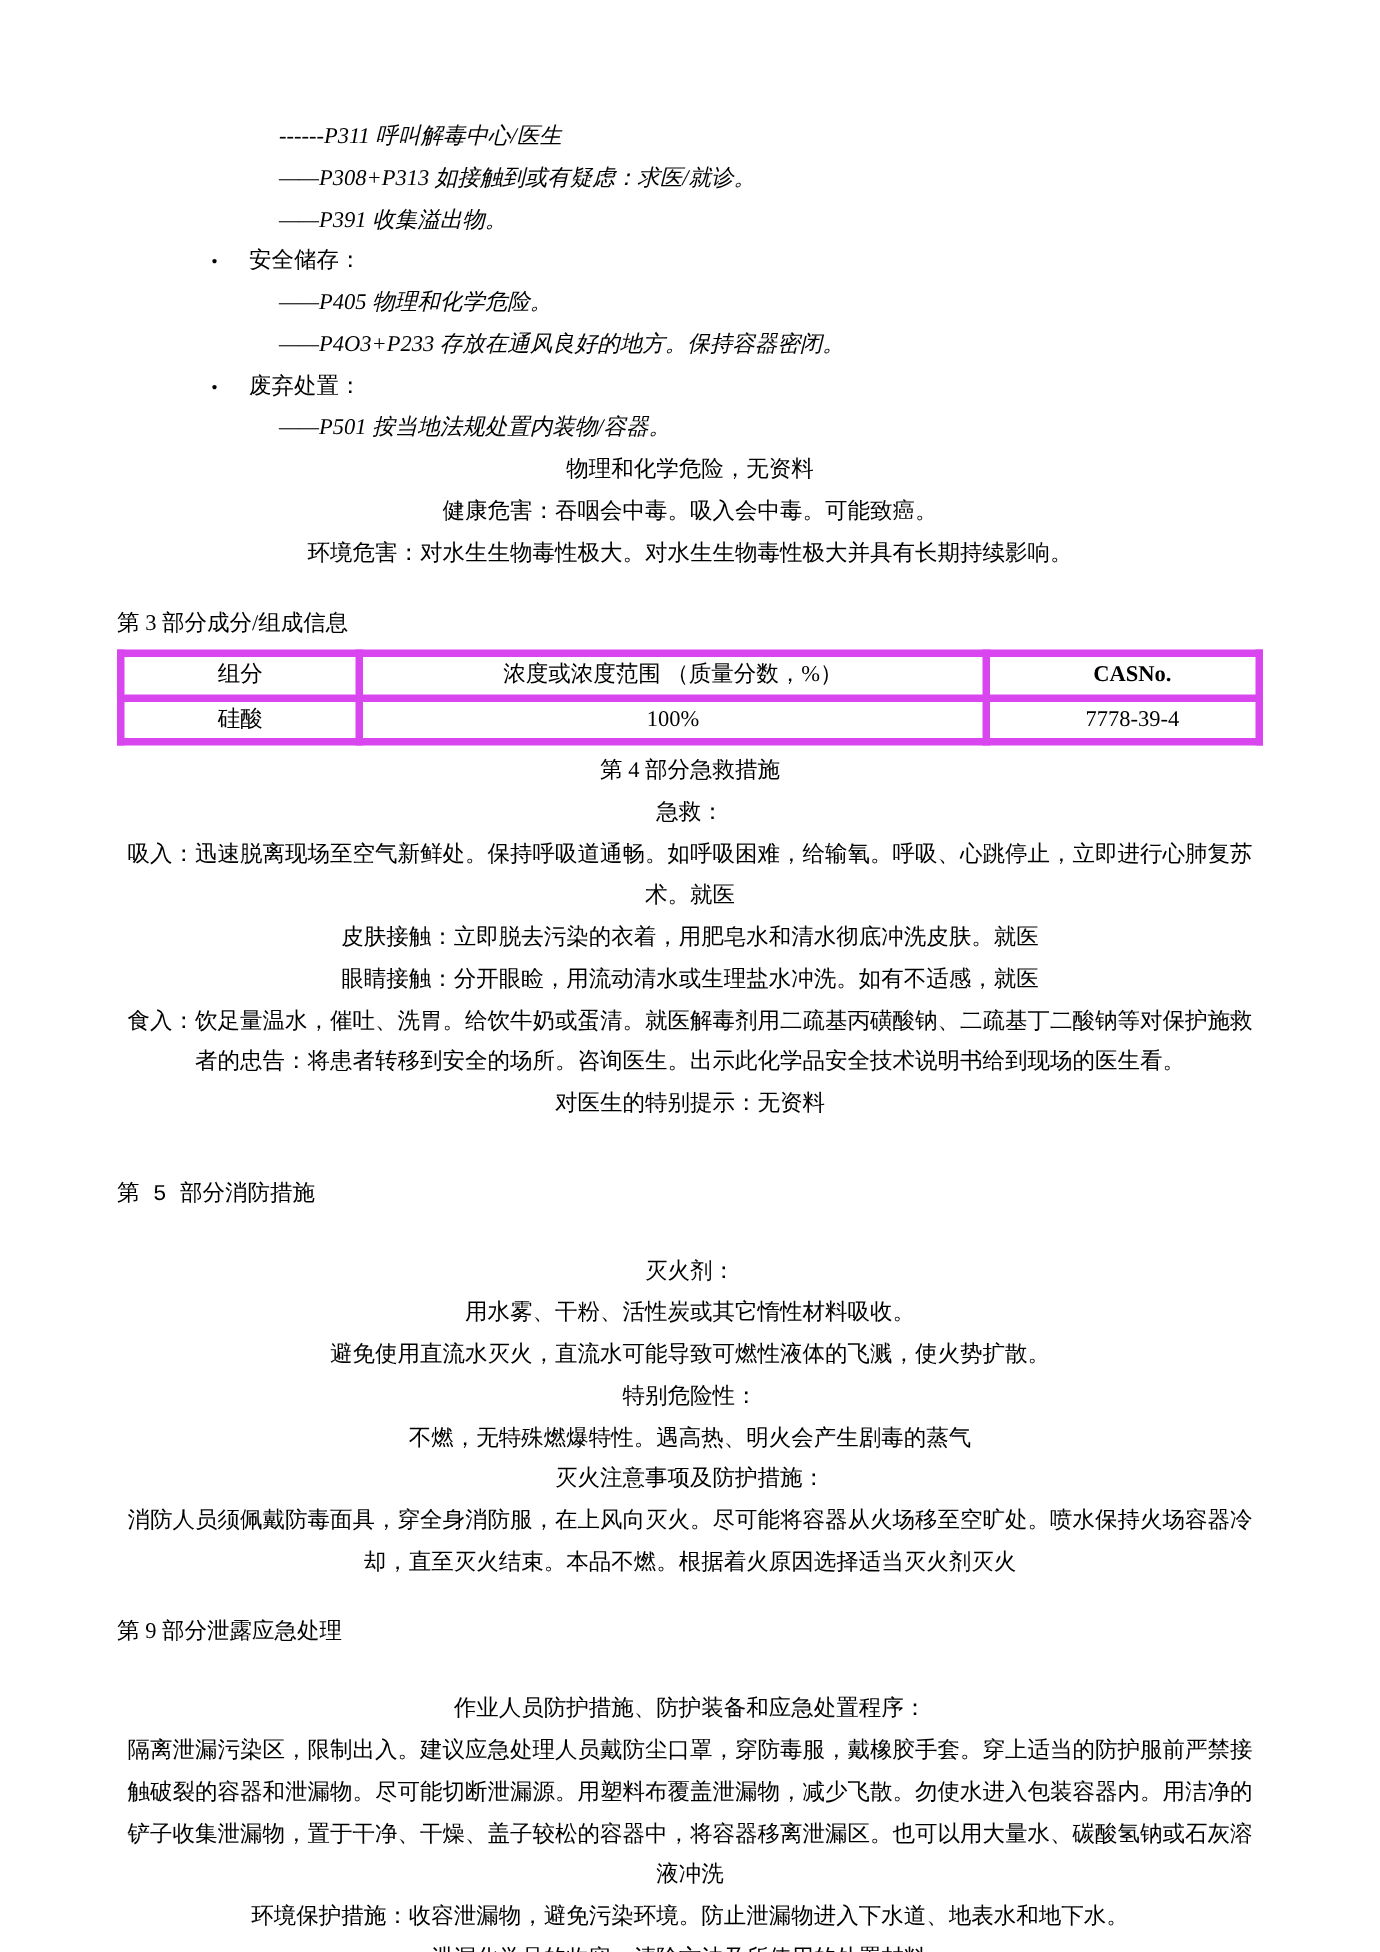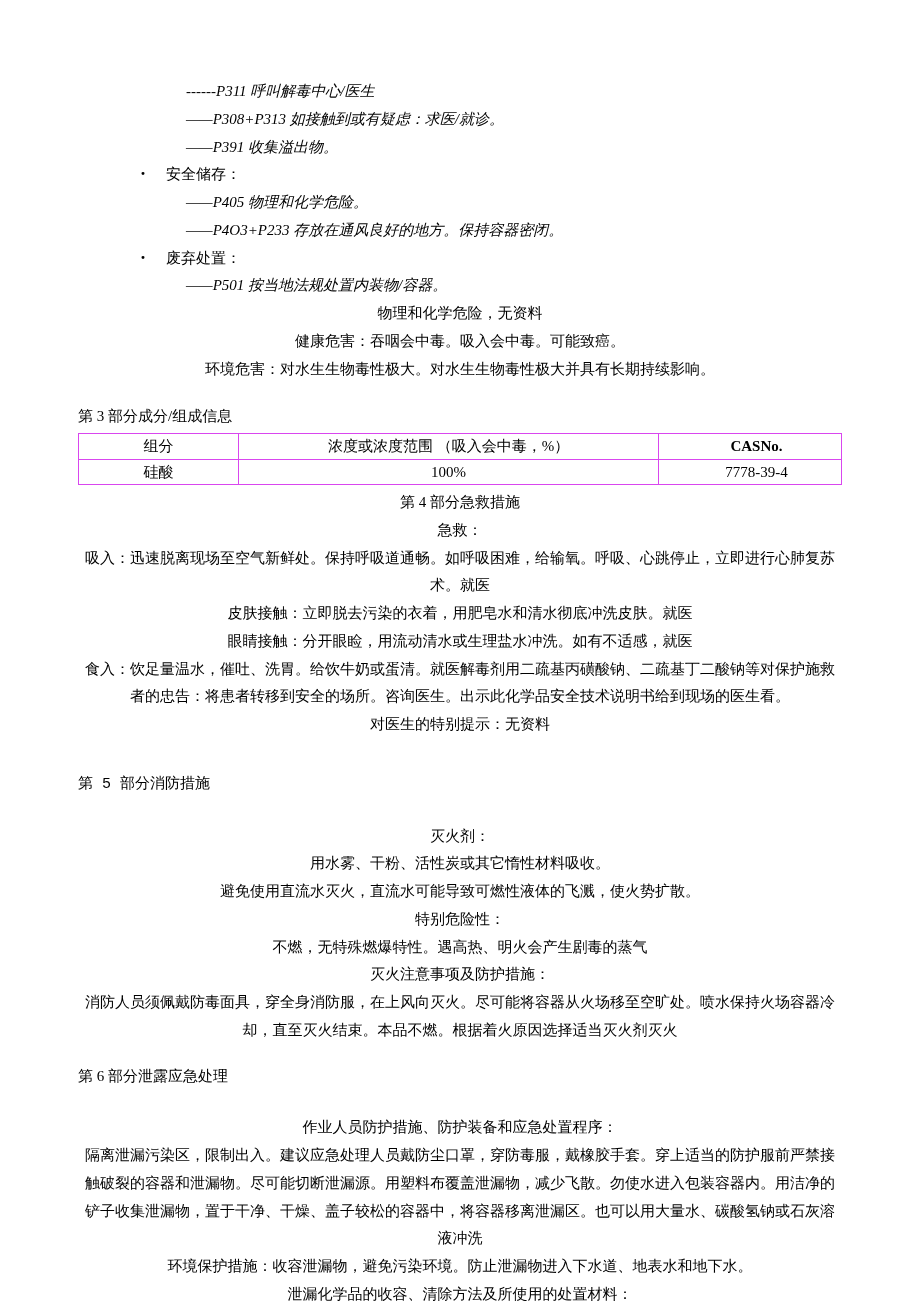--- a/index.html
+++ b/index.html
@@ -28,21 +28,21 @@
     margin-top: 8px;
     margin-bottom: 2px;
   }
   table {
     border-collapse: collapse;
     width: 100%;
     margin: 2px 0 4px 0;
     font-size: 15px;
   }
   td {
-    border: 1px solid #d946ef;
+    border: 5px solid #d946ef;
     text-align: center;
     padding: 1px 4px;
     line-height: 1.5;
   }
   td.col1 { width: 21%; }
   td.col2 { width: 55%; }
   td.col3 { width: 24%; font-family: "Times New Roman", serif; padding-left: 17px; }
   .spacer { height: 22px; }
 </style>
 </head>
@@ -58,21 +58,21 @@
 <div class="indent-2">——P501 按当地法规处置内装物/容器。</div>
 <div class="no-indent">物理和化学危险，无资料</div>
 <div class="no-indent">健康危害：吞咽会中毒。吸入会中毒。可能致癌。</div>
 <div class="no-indent">环境危害：对水生生物毒性极大。对水生生物毒性极大并具有长期持续影响。</div>
 
 <div class="section-title" style="margin-top:20px;">第 3 部分成分/组成信息</div>
 <table>
   <tbody>
       <tr>
     <td class="col1">组分</td>
-    <td class="col2">浓度或浓度范围 （吸入会中毒，%）</td>
+    <td class="col2">浓度或浓度范围 （质量分数，%）</td>
     <td class="col3"><b>CASNo.</b></td>
   </tr>
   <tr>
     <td class="col1">硅酸</td>
     <td class="col2">100%</td>
     <td class="col3">7778-39-4</td>
   </tr>
 </tbody>
   </table>
 
@@ -87,19 +87,19 @@
 <div class="section-title" style="margin-top:32px;font-family:Liberation Mono, monospace;">第 5 部分消防措施</div>
 <div class="spacer"></div>
 <div class="no-indent">灭火剂：</div>
 <div class="no-indent">用水雾、干粉、活性炭或其它惰性材料吸收。</div>
 <div class="no-indent">避免使用直流水灭火，直流水可能导致可燃性液体的飞溅，使火势扩散。</div>
 <div class="no-indent">特别危险性：</div>
 <div class="no-indent">不燃，无特殊燃爆特性。遇高热、明火会产生剧毒的蒸气</div>
 <div class="no-indent">灭火注意事项及防护措施：</div>
 <div class="no-indent">消防人员须佩戴防毒面具，穿全身消防服，在上风向灭火。尽可能将容器从火场移至空旷处。喷水保持火场容器冷却，直至灭火结束。本品不燃。根据着火原因选择适当灭火剂灭火</div>
 
-<div class="section-title" style="margin-top:18px;">第 6 部分泄露应急处理</div>
+<div class="section-title" style="margin-top:18px;">第 9 部分泄露应急处理</div>
 <div class="spacer"></div>
 <div class="no-indent">作业人员防护措施、防护装备和应急处置程序：</div>
 <div class="no-indent">隔离泄漏污染区，限制出入。建议应急处理人员戴防尘口罩，穿防毒服，戴橡胶手套。穿上适当的防护服前严禁接触破裂的容器和泄漏物。尽可能切断泄漏源。用塑料布覆盖泄漏物，减少飞散。勿使水进入包装容器内。用洁净的铲子收集泄漏物，置于干净、干燥、盖子较松的容器中，将容器移离泄漏区。也可以用大量水、碳酸氢钠或石灰溶液冲洗</div>
 <div class="no-indent">环境保护措施：收容泄漏物，避免污染环境。防止泄漏物进入下水道、地表水和地下水。</div>
 <div class="no-indent">泄漏化学品的收容、清除方法及所使用的处置材料：</div>
 <div class="no-indent">小量泄漏：尽可能将泄漏液体收集在可密闭的容器中。用沙土、活性炭或其它惰性材料吸收，并转移至安全场</div>
 
 </body></html>

